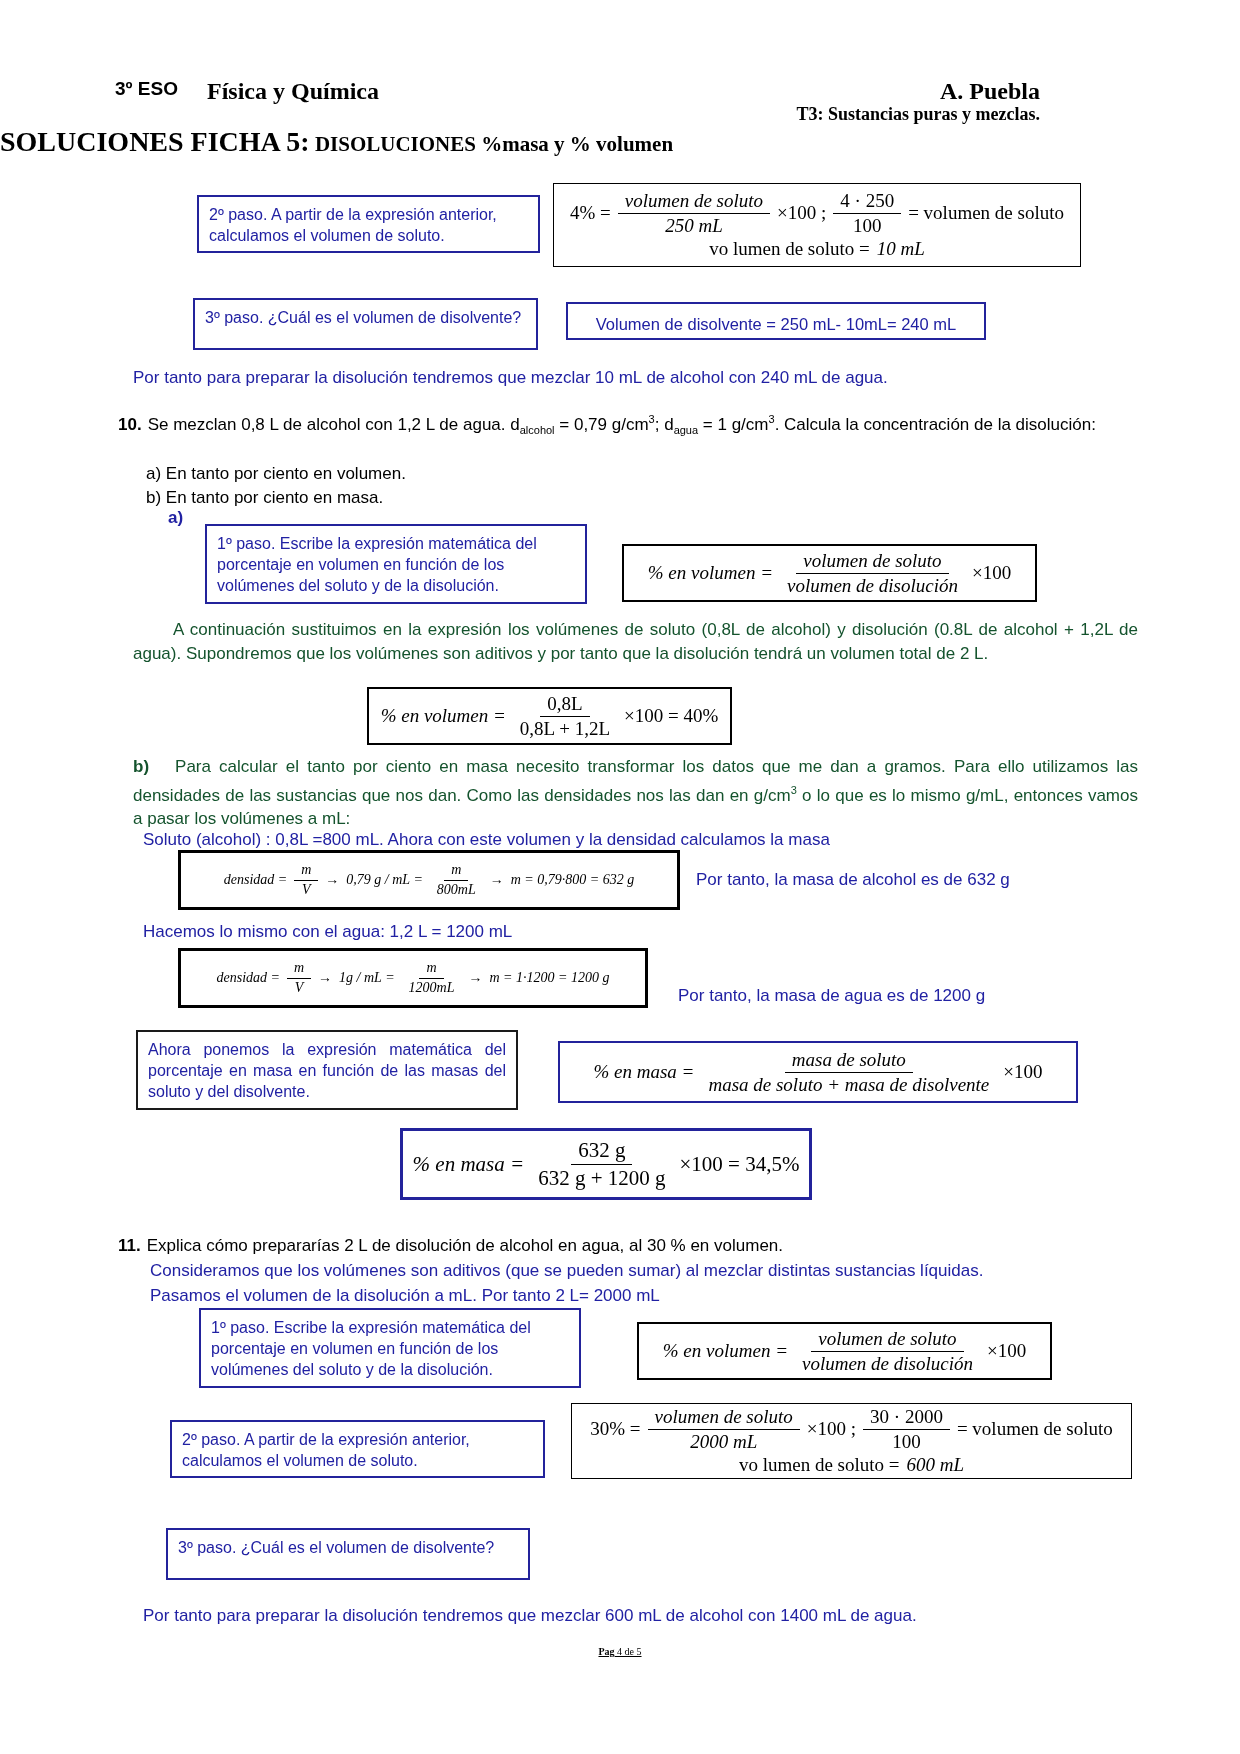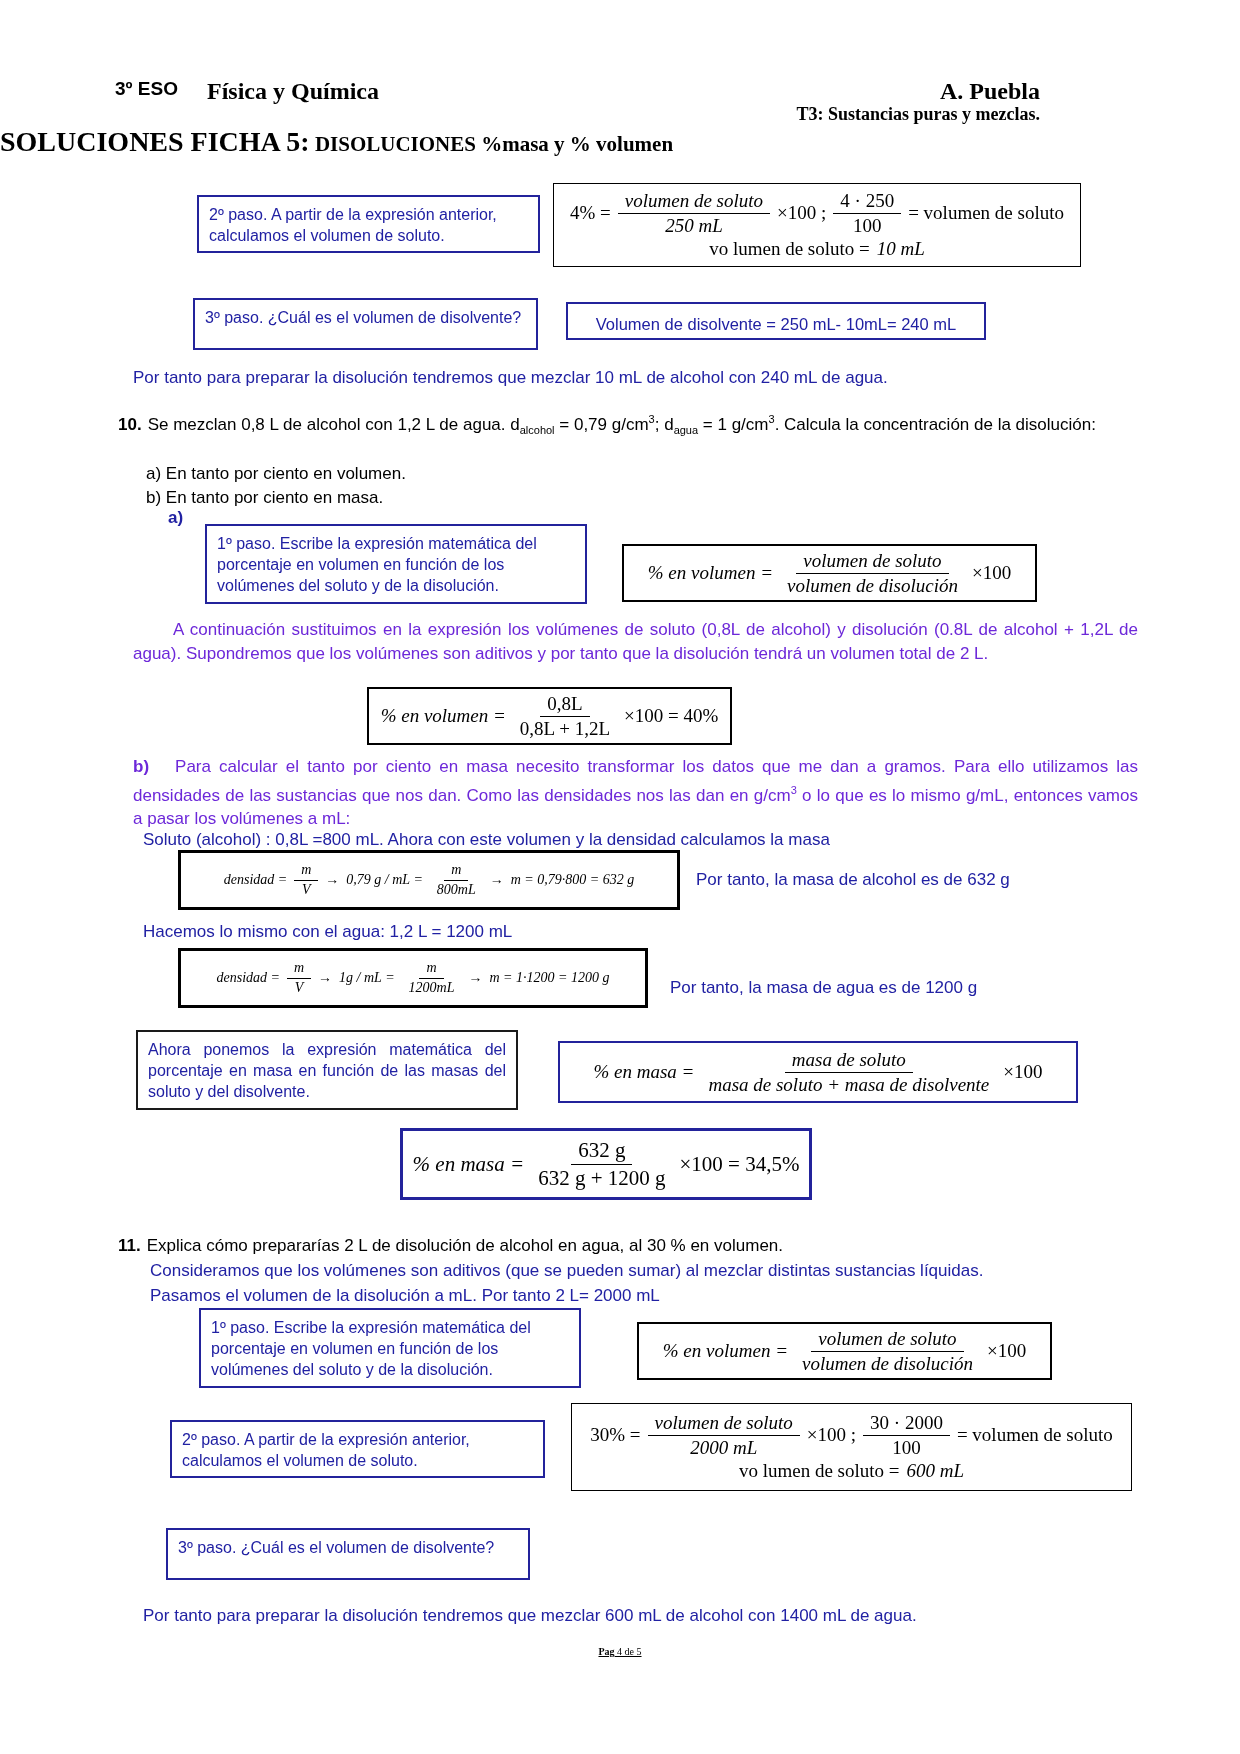--- a/index.html
+++ b/index.html
@@ -18,21 +18,21 @@
   .navy{border-color:#23239b;}
   .b3{border-width:3px;}
   .fxcol{flex-direction:column;gap:2px;}
   .fx{font-family:"Liberation Serif",serif;font-style:italic;font-size:19px;color:#000;}
   .fx18{font-size:14px;}
   .fline{display:flex;align-items:center;gap:7px;white-space:nowrap;}
   .up{font-style:normal;}
   .frac{display:inline-flex;flex-direction:column;align-items:center;line-height:1.15;text-align:center;}
   .frac .fnum{border-bottom:1.4px solid #000;padding:0 7px 1px;}
   .frac .fden{padding:1px 7px 0;}
-  .para{position:absolute;box-sizing:border-box;text-align:justify;color:#6d28d9;
+  .para{position:absolute;box-sizing:border-box;text-align:justify;color:#14532d;
         font-size:17px;line-height:23.5px;}
   .justify{text-align:justify;}
   .center{display:flex;align-items:flex-end;justify-content:center;}
   sub{font-size:11px;}
   sup{font-size:11px;}
   b.inum{margin-right:6px;}
 </style>
 </head>
 <body>
 
@@ -143,21 +143,21 @@
       <span class="up">→</span>
       <span>1g / mL =</span>
       <span class="frac">
           <span class="fnum">m</span>
           <span class="fden">1200mL</span>
         </span>
       <span class="up">→</span>
       <span>m = 1·1200 = 1200 g</span>
     </div>
   </div>
-  <p class="abs blue t17" style="left:662px;top:968px;margin:8px;">Por tanto, la masa de agua es de 1200 g</p>
+  <p class="abs blue t17" style="left:662px;top:968px;margin:16px;">Por tanto, la masa de agua es de 1200 g</p>
 
   <div class="bluebox blackborder justify" style="left:136px;top:1030px;width:382px;height:80px;">Ahora ponemos la expresión matemática del porcentaje en masa en función de las masas del soluto y del disolvente.</div>
   <div class="fxbox navy" style="left:558px;top:1041px;width:520px;height:62px;">
     <div class="fline fx">
       <span>% en masa  =</span>
       <span class="frac">
           <span class="fnum">masa de soluto</span>
           <span class="fden">masa de soluto  + masa de disolvente</span>
         </span>
       <span class="up">×100</span>
@@ -185,21 +185,21 @@
       <span>% en volumen  =</span>
       <span class="frac">
           <span class="fnum">volumen de soluto</span>
           <span class="fden">volumen  de disolución</span>
         </span>
       <span class="up">×100</span>
     </div>
   </div>
 
   <div class="bluebox" style="left:170px;top:1420px;width:375px;height:58px;">2º paso.  A partir de la expresión anterior, calculamos el volumen de soluto.</div>
-  <div class="fxbox fxcol" style="left:571px;top:1403px;width:561px;height:88px;border-width:1.6px;">
+  <div class="fxbox fxcol" style="left:571px;top:1403px;width:561px;height:76px;border-width:1.6px;">
     <div class="fline fx">
       <span class="up">30% =</span>
       <span class="frac">
           <span class="fnum">volumen de soluto</span>
           <span class="fden">2000 mL</span>
         </span>
       <span class="up">×100 ;</span>
       <span class="frac">
           <span class="fnum up">30 · 2000</span>
           <span class="fden up">100</span>

